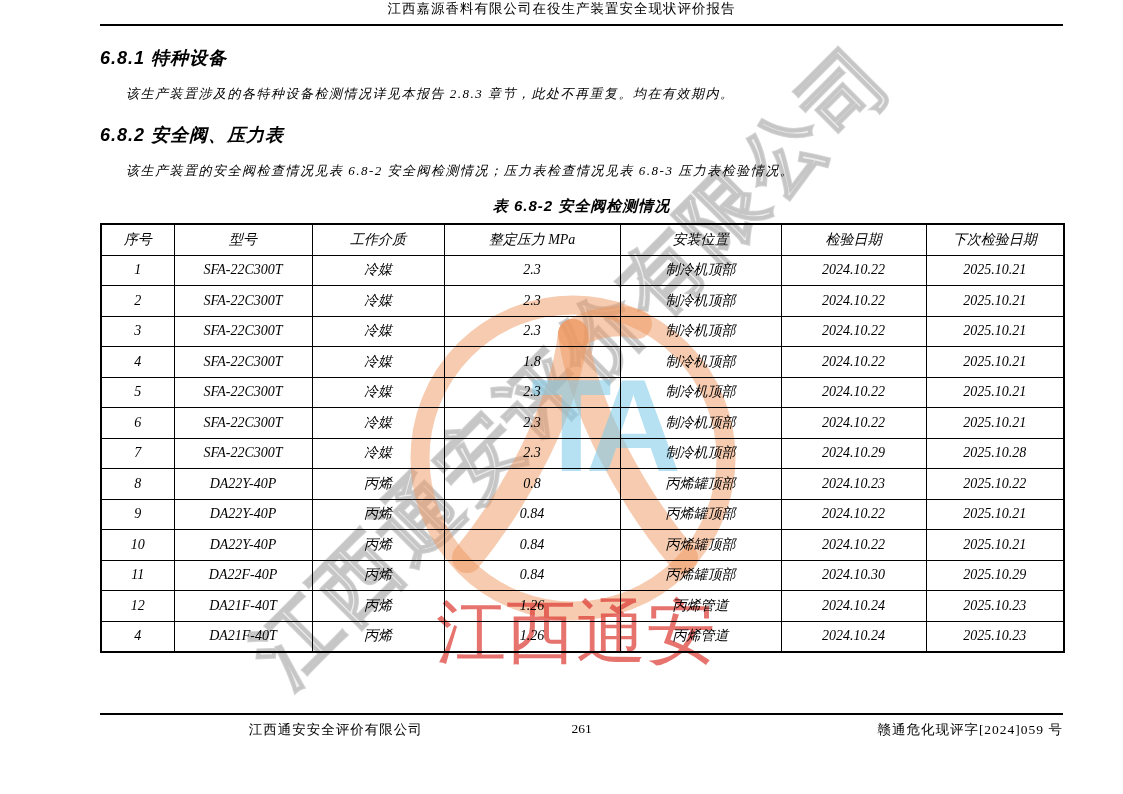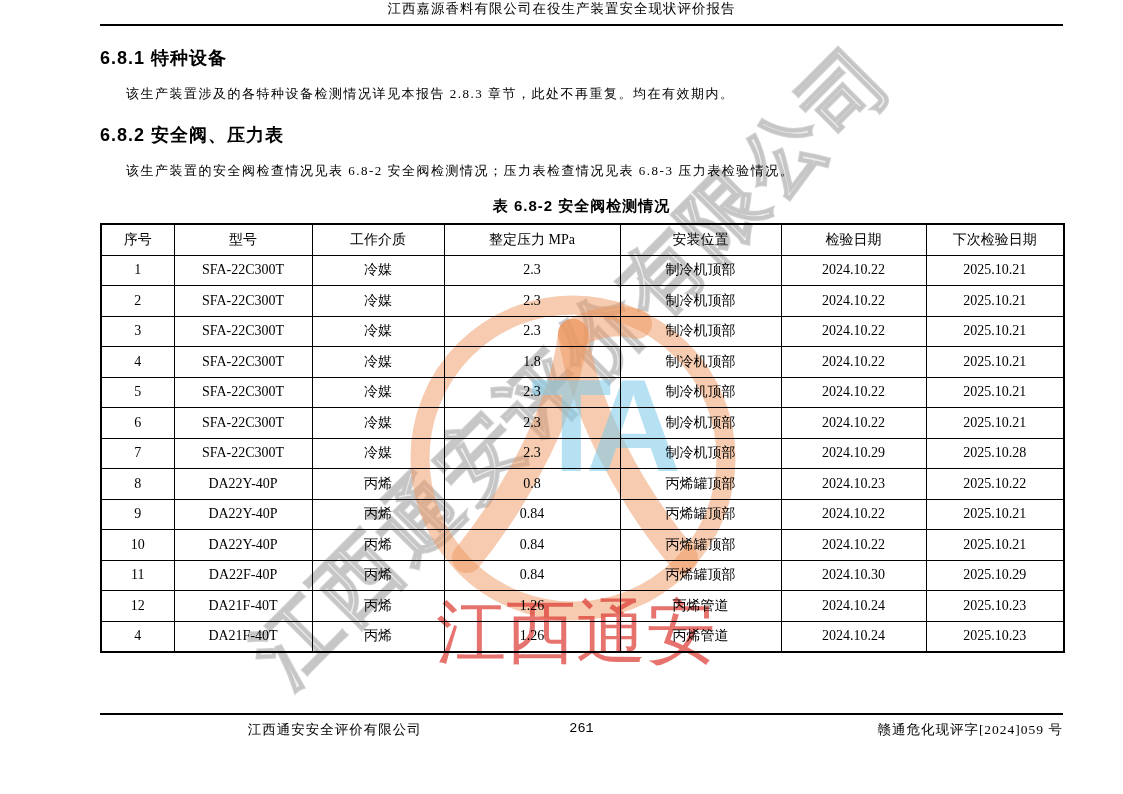--- a/index.html
+++ b/index.html
@@ -28,21 +28,21 @@
     position:absolute;left:436px;top:597px;white-space:nowrap;
     font-family:"Liberation Sans","DejaVu Sans",sans-serif;font-weight:normal;
     font-size:70px;line-height:1;letter-spacing:0px;color:rgba(219,55,48,0.70);
   }
 
   
   .content{position:relative;z-index:1;}
   .page-header-title{text-align:center;font-size:13.5px;letter-spacing:1px;}
   .header-rule{margin:6px 60px 0 100px;border-top:2px solid #000;height:0;}
 
-  .body-area{margin:0 60px 0 100px;}
+  .body-area{margin:0 60px 0 100px;font-style:italic;}
   .sec-h{
     font-family:"Liberation Sans","DejaVu Sans",sans-serif;font-weight:bold;
     font-size:18px;margin:20px 0 0 0;letter-spacing:1px;
   }
   .body-area p{margin:15px 0 0 0;font-size:13px;letter-spacing:1.5px;text-indent:2em;line-height:1.35;}
   .tbl-title{
     margin:18px 0 7px 0;text-align:center;font-family:"Liberation Sans","DejaVu Sans",sans-serif;
     font-weight:bold;font-size:15px;letter-spacing:1px;
   }
   table.valve{
@@ -53,21 +53,21 @@
     border:1px solid #000;height:29.5px;text-align:center;vertical-align:middle;
     font-weight:normal;padding:0 2px;overflow:hidden;white-space:nowrap;
   }
 
   .footer{
     position:absolute;left:100px;right:60px;top:713px;z-index:1;
     border-top:2px solid #000;padding-top:6px;
     display:grid;grid-template-columns:1fr auto 1fr;font-size:13.5px;letter-spacing:1px;
   }
   .footer .f-left{text-align:center;}
-  .footer .f-center{text-align:center;letter-spacing:0;font-family:Liberation Mono, monospace;}
+  .footer .f-center{text-align:center;letter-spacing:0;}
   .footer .f-right{text-align:right;}
 </style>
 </head>
 <body>
 
 <div class="page">
 
   <div class="watermark">
     <div class="wm-diag">江西通安评价有限公司</div>
     <svg class="wm-logo" viewBox="0 0 364 344" aria-hidden="true">

